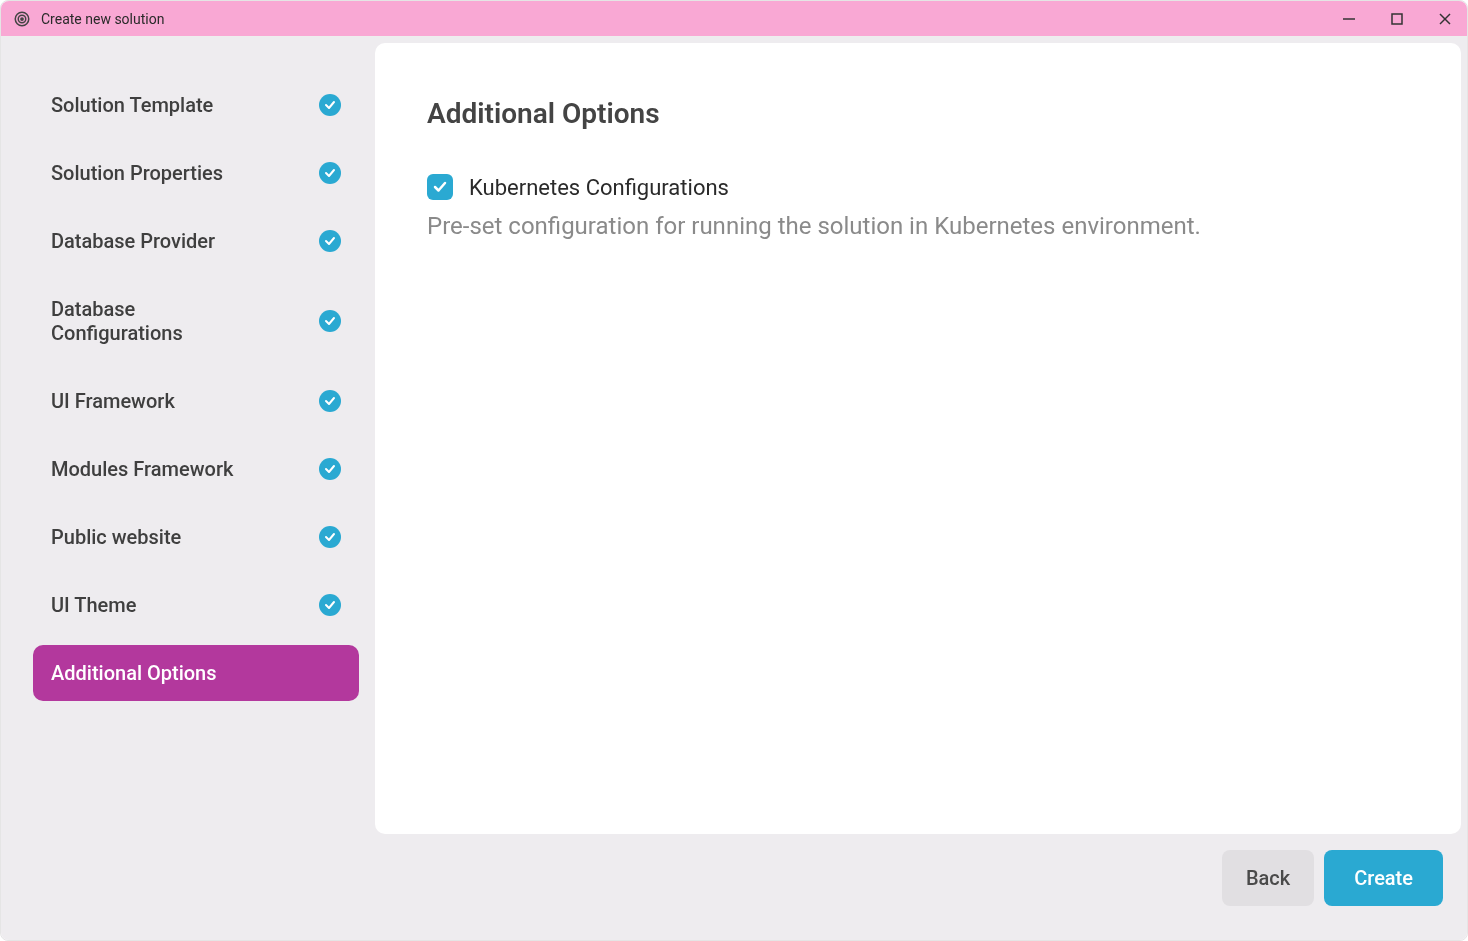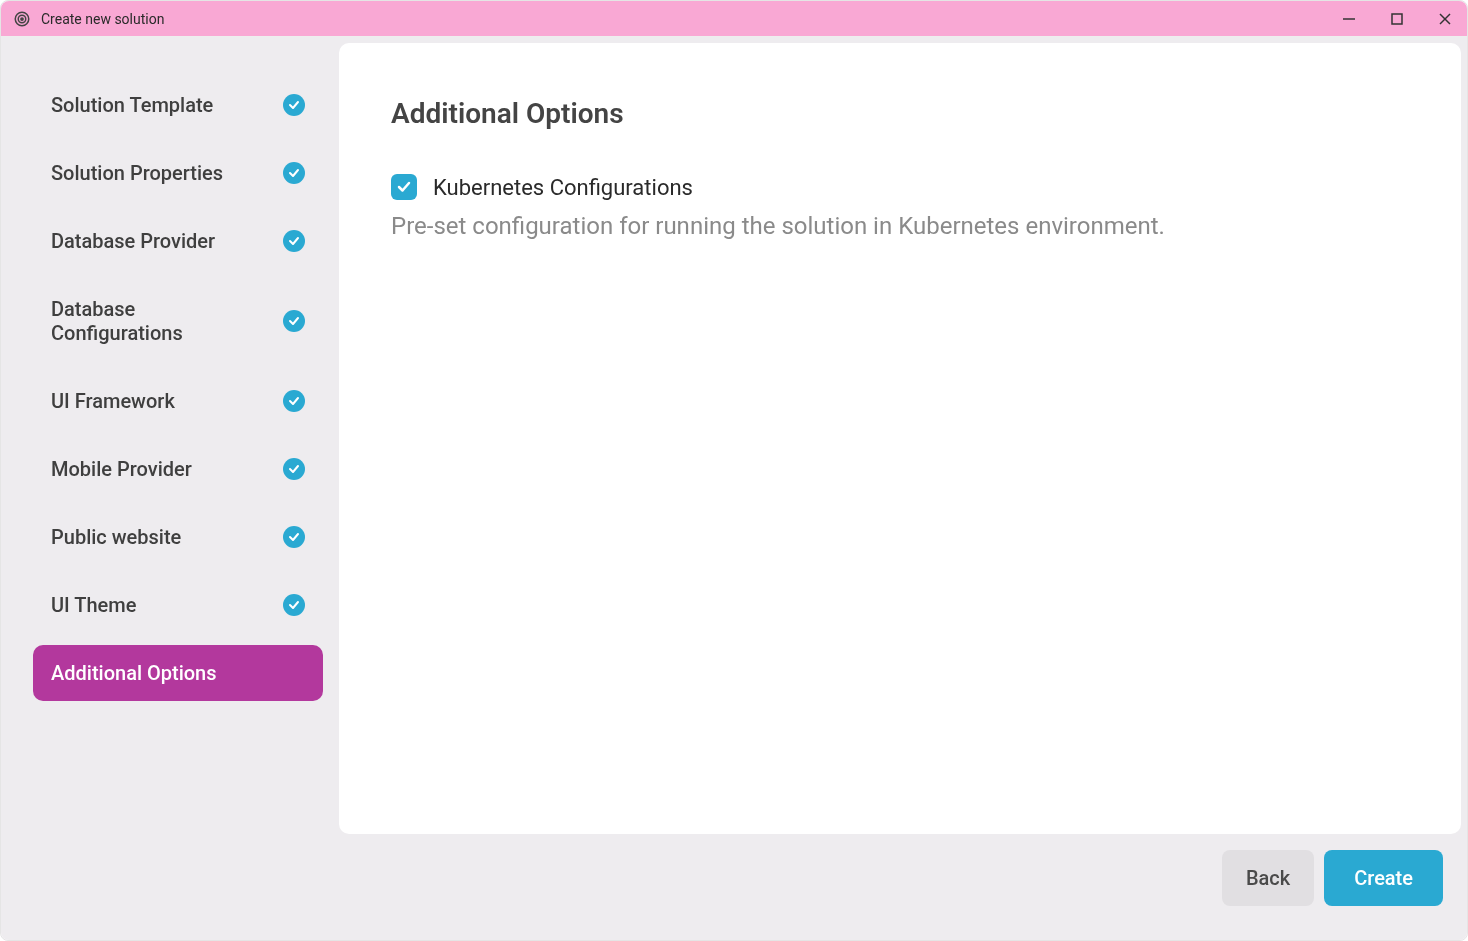--- a/index.html
+++ b/index.html
@@ -76,21 +76,21 @@
       height: 14px;
     }
     
     .content {
       flex: 1;
       display: flex;
       background: #eeecef;
     }
     
     .sidebar {
-      width: 338px;
+      width: 374px;
       padding: 40px 16px 16px 32px;
       display: flex;
       flex-direction: column;
       gap: 12px;
     }
     
     .sidebar-item {
       display: flex;
       align-items: center;
       justify-content: space-between;
@@ -281,21 +281,21 @@
       </div>
       <div class="sidebar-item">
         <span class="sidebar-item-label">UI Framework</span>
         <span class="check-badge">
           <svg viewBox="0 0 12 12">
               <path d="M2 6 L5 9 L10 3" stroke="#fff" stroke-width="2" fill="none" stroke-linecap="round" stroke-linejoin="round"></path>
             </svg>
         </span>
       </div>
       <div class="sidebar-item">
-        <span class="sidebar-item-label">Mobile Provider</span>
+        <span class="sidebar-item-label">Modules Framework</span>
         <span class="check-badge">
           <svg viewBox="0 0 12 12">
               <path d="M2 6 L5 9 L10 3" stroke="#fff" stroke-width="2" fill="none" stroke-linecap="round" stroke-linejoin="round"></path>
             </svg>
         </span>
       </div>
       <div class="sidebar-item">
         <span class="sidebar-item-label">Public website</span>
         <span class="check-badge">
           <svg viewBox="0 0 12 12">

